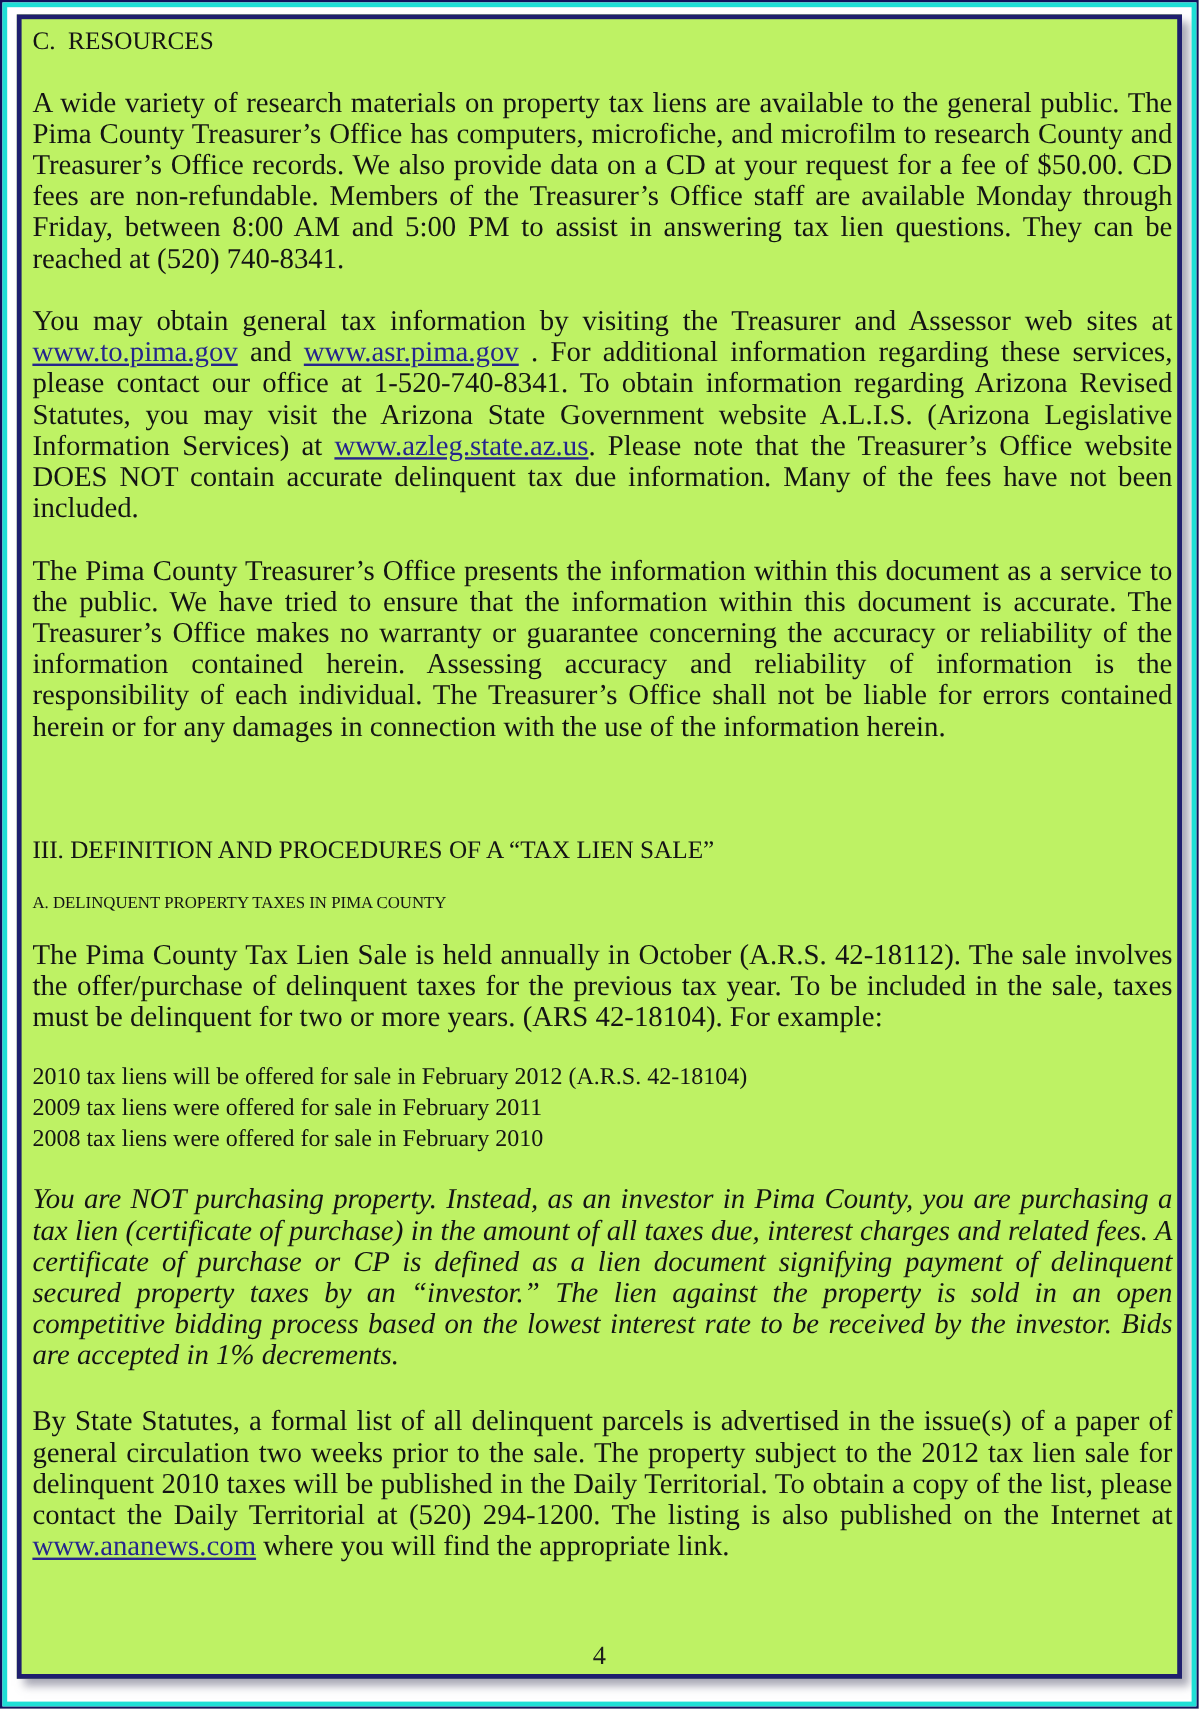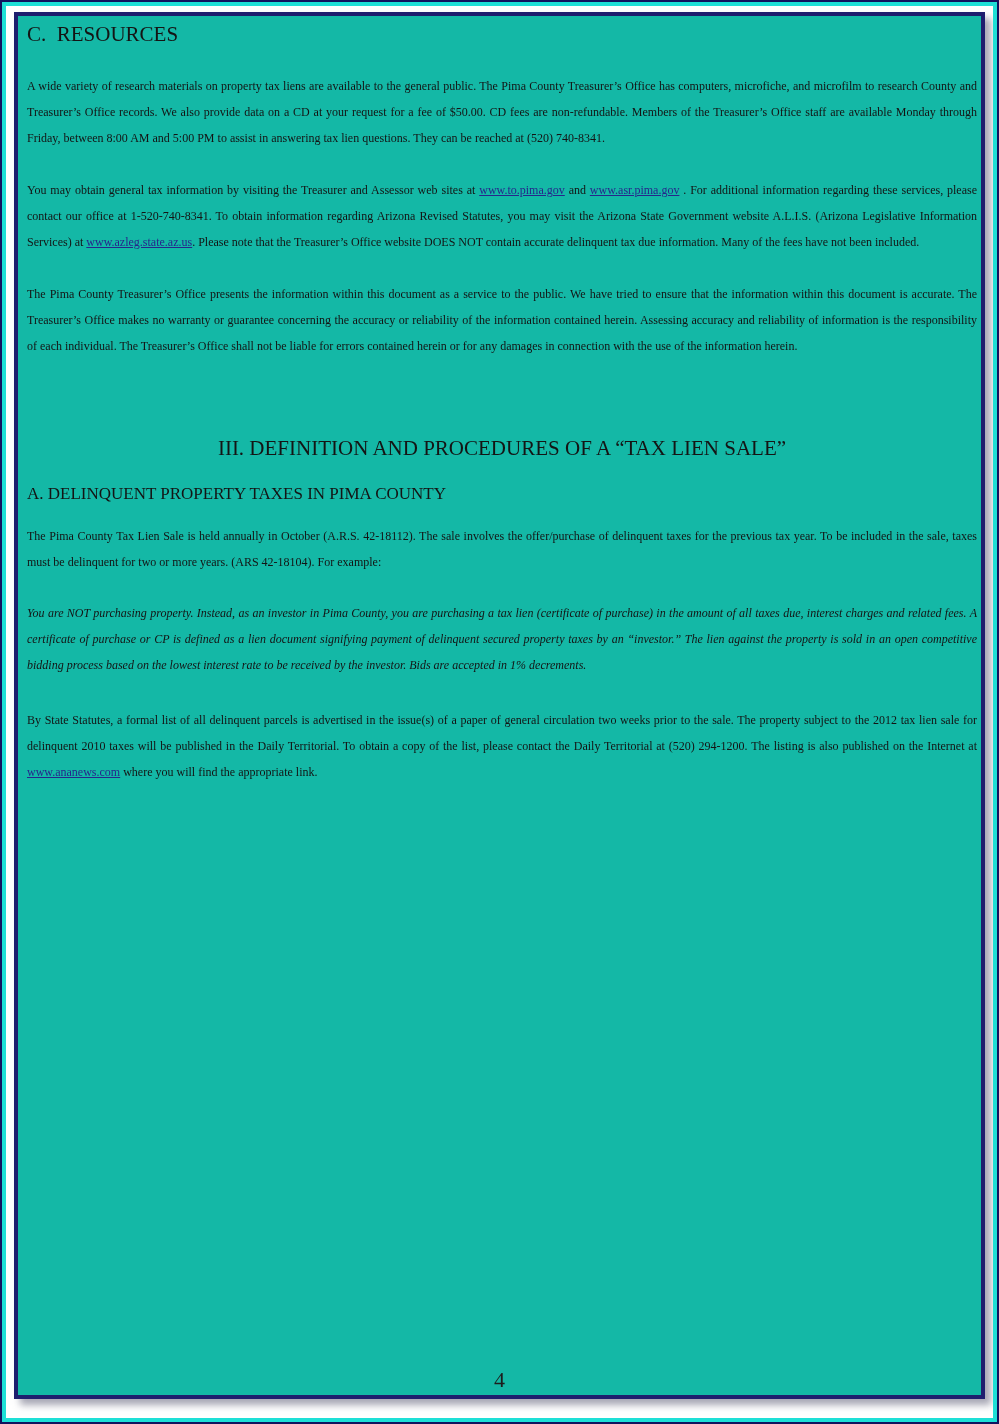--- a/index.html
+++ b/index.html
@@ -29,49 +29,48 @@
     pointer-events: none;
     z-index: 3;
   }
   .doc-box {
     position: absolute;
     left: 14px;
     top: 12px;
     right: 14px;
     bottom: 25px;
     border: 4px solid var(--box_border, #1e1e6e);
-    background: #14b8a6;
+    background: #bef264;
     box-shadow: 6px 6px 7px rgba(96, 96, 120, 0.55);
     padding: 0 4px 0 9px;
     box-sizing: border-box;
     z-index: 1;
   }
   .doc-box p, .doc-box h2, .doc-box h3 {
-    font-size: 12px;
+    font-size: 24px;
     line-height: 26px;
     font-weight: normal;
     margin: 0;
   }
   h2.sec-heading {
     margin-top: 5px;
     font-size: 21px;
     white-space: pre-wrap;
   }
   p.just {
     text-align: justify;
     margin-top: 26px;
   }
   h3.center-heading {
     margin-top: 76px;
     font-size: 21px;
-    text-align: center;
   }
   h3.sub-heading {
     margin-top: 20px;
-    font-size: 17px;
+    font-size: 14px;
   }
   p.after-sub {
     margin-top: 16px;
   }
   .examples {
     margin-top: 23px;
     font-size: 20px;
     line-height: 26px;
   }
   p.m25 { margin-top: 25px; font-style: italic; }
@@ -106,20 +105,25 @@
   <p class="just"><span class="text-run">You may obtain general tax information by visiting the Treasurer and Assessor web sites at </span><a class="doclink">www.to.pima.gov</a><span class="text-run"> and </span><a class="doclink">www.asr.pima.gov</a><span class="text-run"> .  For additional information regarding these services, please contact our office at 1-520-740-8341.  To obtain information regarding Arizona Revised Statutes, you may visit the Arizona State Government website A.L.I.S. (Arizona Legislative Information Services) at </span><a class="doclink">www.azleg.state.az.us</a><span class="text-run">.  Please note that the Treasurer’s Office website DOES NOT contain accurate delinquent tax due information.  Many of the fees have not been included.</span></p>
 
   <p class="just">The Pima County Treasurer’s Office presents the information within this document as a service to the public.  We have tried to ensure that the information within this document is accurate. The Treasurer’s Office makes no warranty or guarantee concerning the accuracy or reliability of the information contained herein.  Assessing accuracy and reliability of information is the responsibility of each individual.  The Treasurer’s Office shall not be liable for errors contained herein or for any damages in connection with the use of the information herein.</p>
 
   <h3 class="center-heading">III. DEFINITION AND PROCEDURES OF A “TAX LIEN SALE”</h3>
 
   <h3 class="sub-heading">A. DELINQUENT PROPERTY TAXES IN PIMA COUNTY</h3>
 
   <p class="just after-sub">The Pima County Tax Lien Sale is held annually in October (A.R.S. 42-18112).  The sale involves the offer/purchase of delinquent taxes for the previous tax year.  To be included in the sale, taxes must be delinquent for two or more years. (ARS 42-18104).  For example:</p>
 
+  <div class="examples">
+    <div>2010 tax liens will be offered for sale in February 2012 (A.R.S. 42-18104)</div>
+    <div>2009 tax liens were offered for sale in February 2011</div>
+    <div>2008 tax liens were offered for sale in February 2010</div>
+  </div>
 
   <p class="just m25">You are NOT purchasing property.  Instead, as an investor in Pima County, you are purchasing a tax lien (certificate of purchase) in the amount of all taxes due, interest charges and related fees.  A certificate of purchase or CP is defined as a lien document signifying payment of delinquent secured property taxes by an “investor.”  The lien against the property is sold in an open competitive bidding process based on the lowest interest rate to be received by the investor.  Bids are accepted in 1% decrements.</p>
 
   <p class="just m29"><span class="text-run">By State Statutes, a formal list of all delinquent parcels is advertised in the issue(s) of a paper of general circulation two weeks prior to the sale.  The property subject to the 2012 tax lien sale for delinquent 2010 taxes will be published in the Daily Territorial.  To obtain a copy of the list, please contact the Daily Territorial at (520) 294-1200.  The listing is also published on the Internet at </span><a class="doclink">www.ananews.com</a><span class="text-run"> where you will find the appropriate link.</span></p>
 
 </div>
 
 <div class="page-number">4</div>
 
 <div class="outer-frame"></div>

